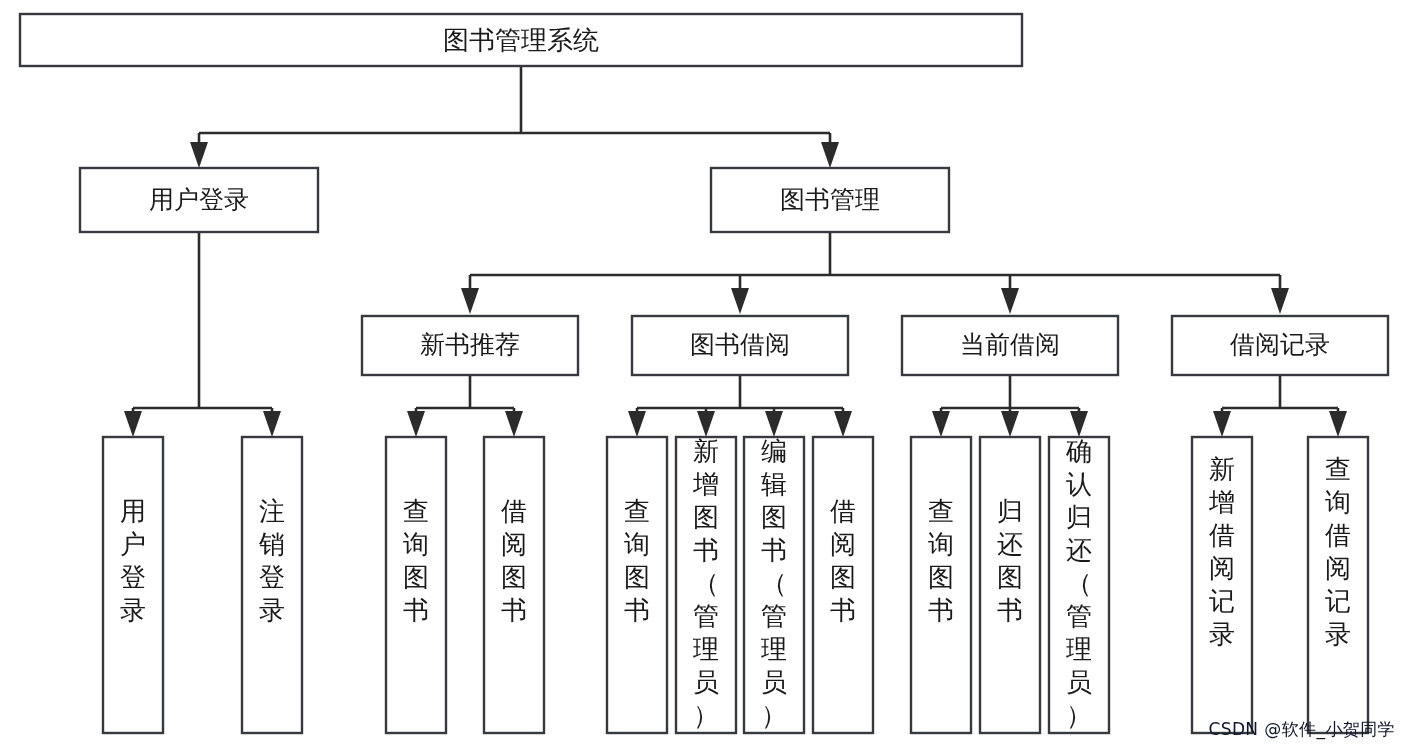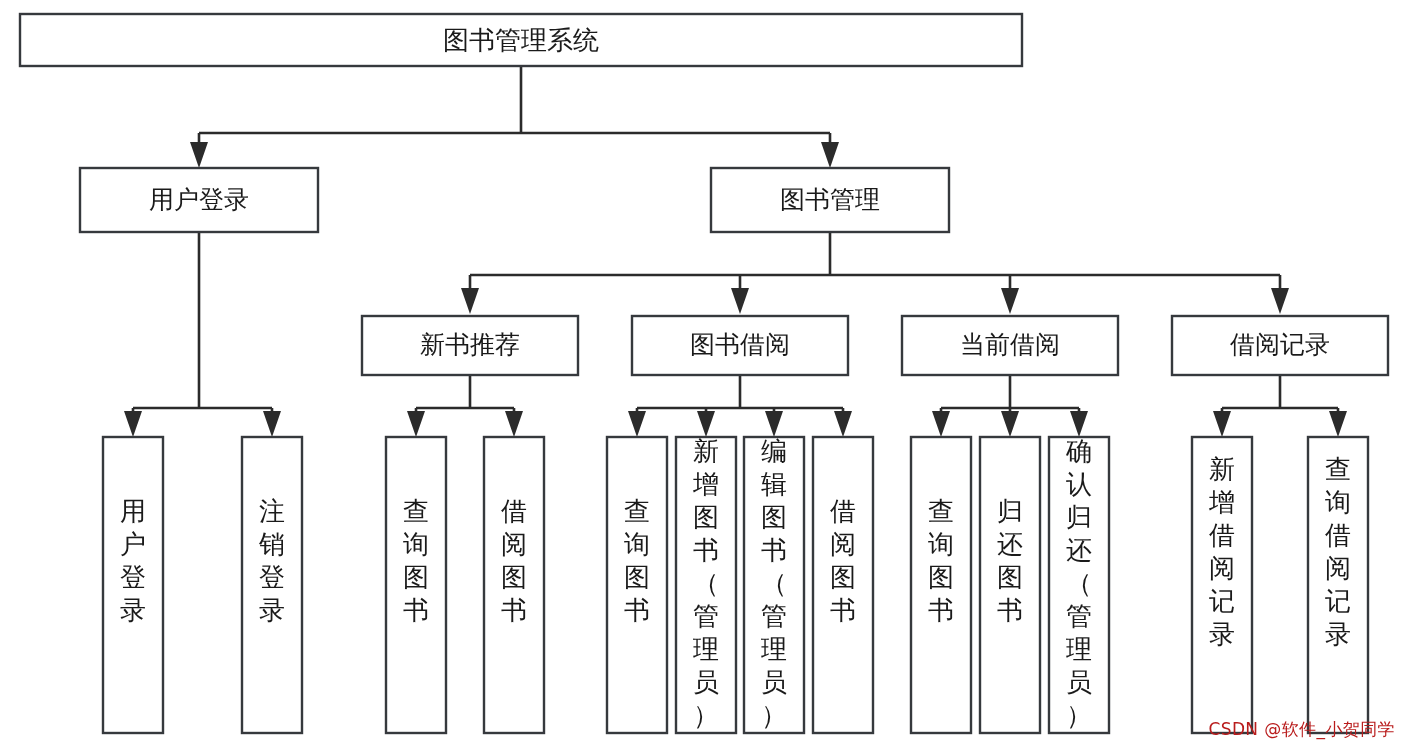--- a/index.html
+++ b/index.html
@@ -55,21 +55,21 @@
   .arrow-head {
     fill: #2b2b2b;
     stroke: none;
   }
   .watermark {
     position: absolute;
     right: 10px;
     bottom: 6px;
     font-family: "DejaVu Sans", "Liberation Sans", sans-serif;
     font-size: 17px;
-    color: #b91c1c;
+    color: #0f172a;
     white-space: nowrap;
     letter-spacing: 0.4px;
     user-select: none;
   }
 </style>
 </head>
 <body>
 
 <div id="diagram-root">
   <svg class="flow" viewBox="0 0 1405 747" xmlns="http://www.w3.org/2000/svg">

